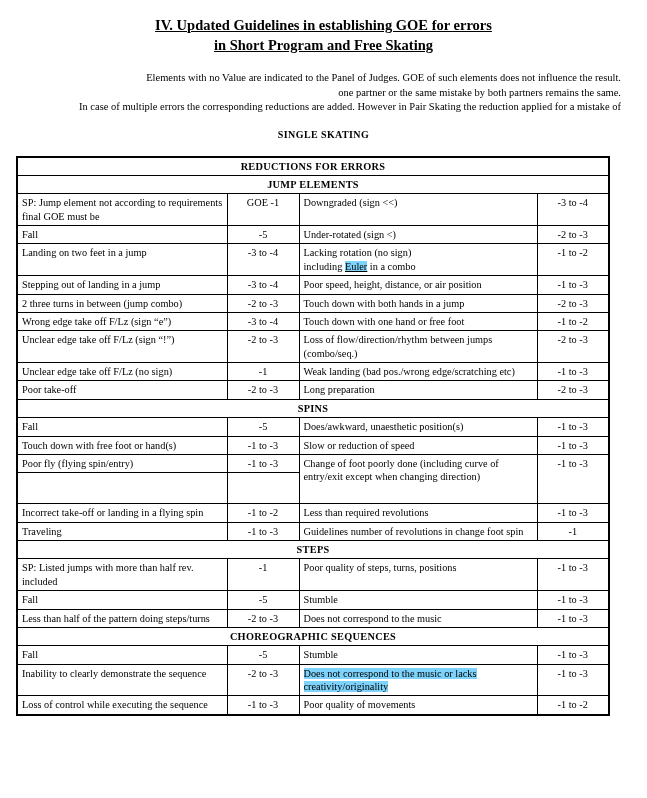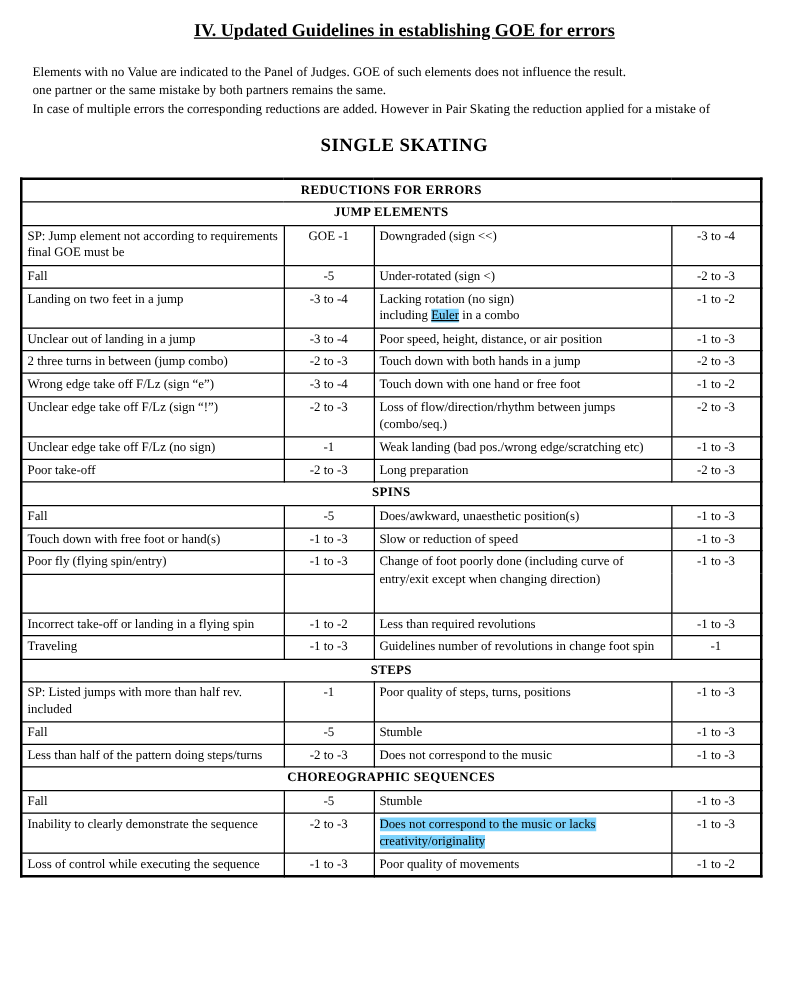--- a/index.html
+++ b/index.html
@@ -28,25 +28,25 @@
   .title-line {
     font-size: 14.5px;
     font-weight: bold;
     text-decoration: underline;
     line-height: 1.35;
   }
   .intro {
     margin: 16px 26px 0 26px;
     font-size: 10.5px;
     line-height: 1.38;
-    text-align: left;
+    text-align: right;
   }
   .section-heading {
     text-align: center;
-    font-size: 15px;
+    font-size: 10px;
     font-weight: bold;
     letter-spacing: 0.4px;
     margin-top: 14px;
     margin-bottom: 10px;
   }
   table.grid {
     border-collapse: collapse;
     width: 571px;
     margin: 16px 16px;
     table-layout: fixed;
@@ -85,20 +85,21 @@
   .colC { width: 238px; }
   .colD { width: 72px; }
 </style>
 </head>
 <body>
 
 <div class="page">
 
   <div class="title-block">
     <div class="title-line">IV. Updated Guidelines in establishing GOE for errors</div>
+    <div class="title-line">in Short Program and Free Skating</div>
   </div>
 
   <div class="intro">
     <div>Elements with no Value are indicated to the Panel of Judges. GOE of such elements does not influence the result.</div>
     <div>one partner or the same mistake by both partners remains the same.</div>
     <div>In case of multiple errors the corresponding reductions are added. However in Pair Skating the reduction applied for a mistake of</div>
   </div>
 
   <div class="section-heading">SINGLE SKATING</div>
 
@@ -133,21 +134,21 @@
       <tr>
         <td>Landing on two feet in a jump</td>
         <td class="val">-3 to -4</td>
         <td>
           <span>Lacking rotation (no sign)</span><br>
           <span>including </span><span class="hl u">Euler</span><span> in a combo</span>
         </td>
         <td class="val">-1 to -2</td>
       </tr>
       <tr>
-        <td>Unclear out of landing in a jump</td>
+        <td>Stepping out of landing in a jump</td>
         <td class="val">-3 to -4</td>
         <td>Poor speed, height, distance, or air position</td>
         <td class="val">-1 to -3</td>
       </tr>
       <tr>
         <td>2 three turns in between (jump combo)</td>
         <td class="val">-2 to -3</td>
         <td>Touch down with both hands in a jump</td>
         <td class="val">-2 to -3</td>
       </tr>

